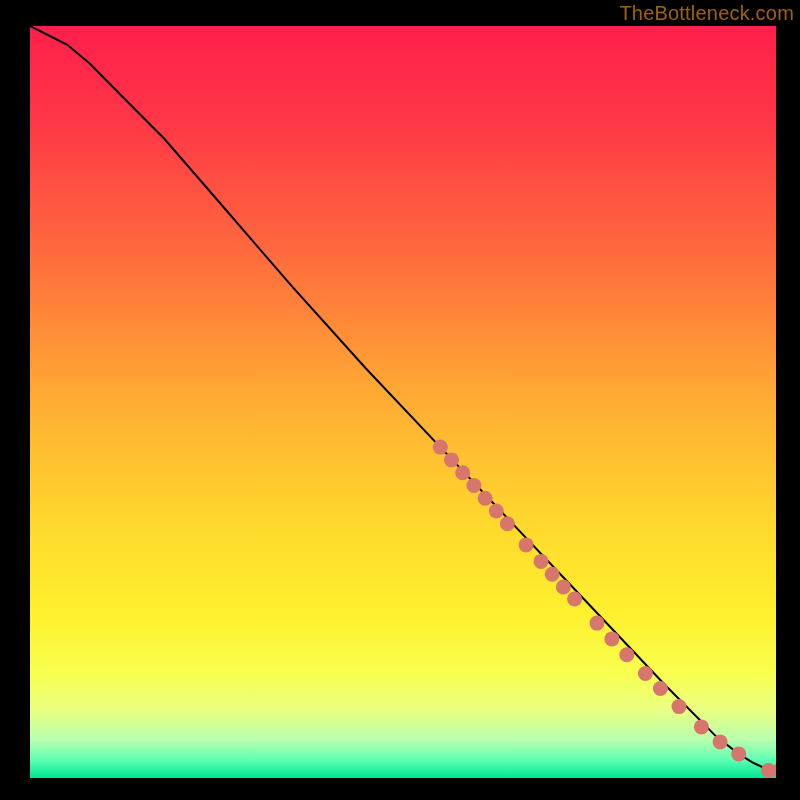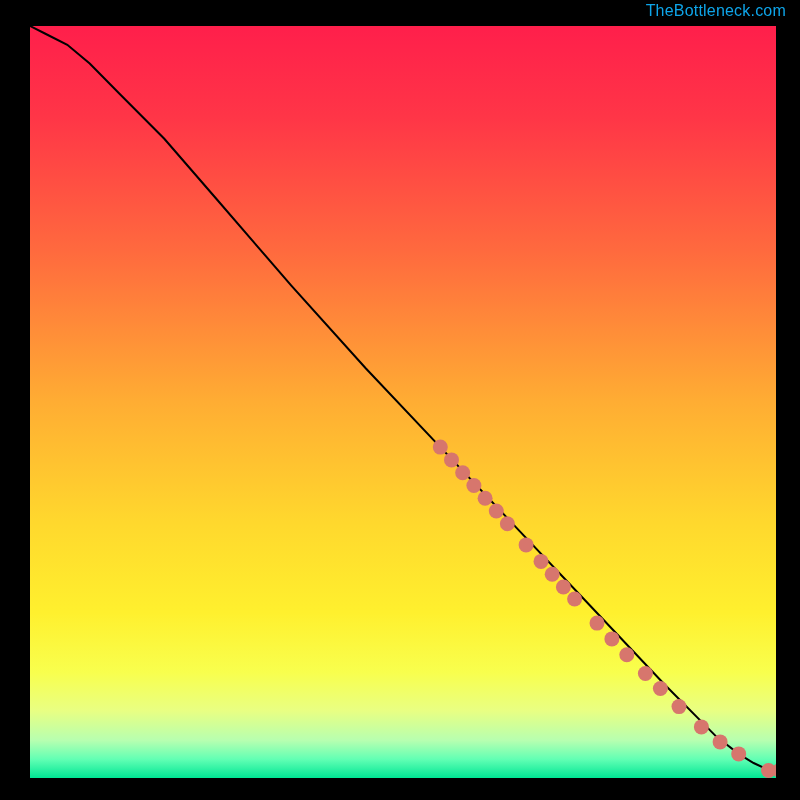--- a/index.html
+++ b/index.html
@@ -13,23 +13,23 @@
   }
   .frame {
     position: relative;
     width: 800px;
     height: 800px;
     background: #000;
   }
   .watermark {
     position: absolute;
     top: 2px;
-    right: 14px;
-    color: #0ea5e9;
-    font-size: 16px;
+    right: 6px;
+    color: #a16207;
+    font-size: 20px;
     font-weight: 500;
     letter-spacing: 0.2px;
     user-select: none;
   }
   .plot {
     position: absolute;
     left: 30px;
     top: 26px;
     width: 746px;
     height: 752px;

